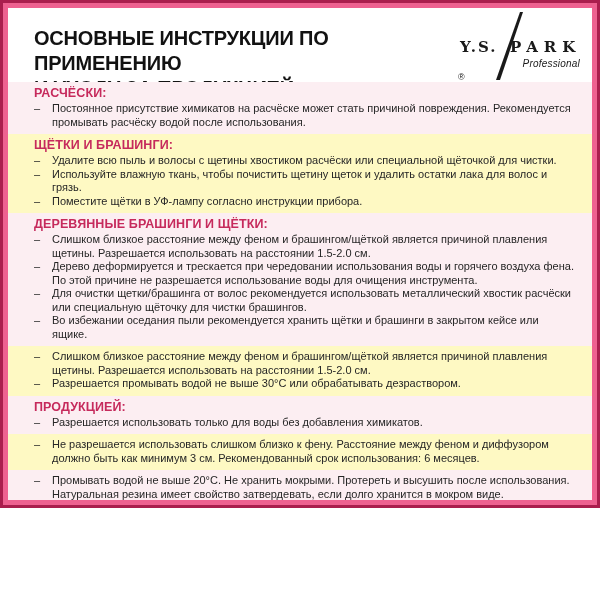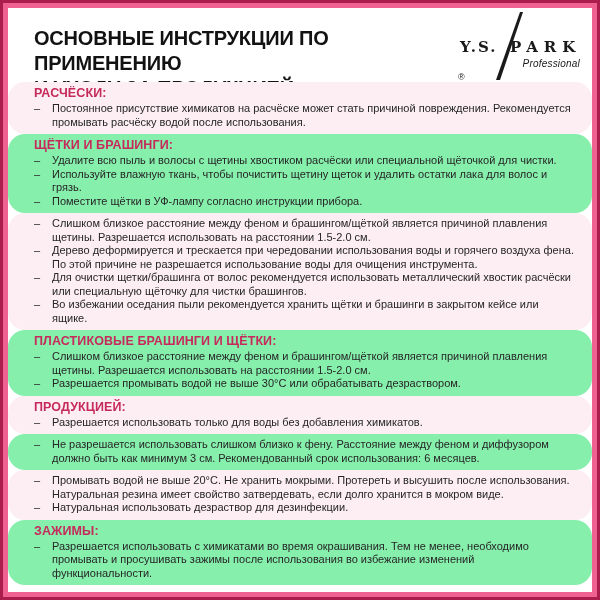--- a/index.html
+++ b/index.html
@@ -6,21 +6,21 @@
     --border-pink:#ee6190;
     --border-dark:#aa1e4d;
     --section-pink:#fceef2;
     --heading:#c62a5c;
     --text:#262626;
   }
   *{box-sizing:border-box;margin:0;padding:0;}
   html,body{width:600px;height:600px;}
   body{font-family:"Liberation Sans",sans-serif;}
   .page{
-    width:600px;height:600px;
+    width:600px;height:508px;
     background:var(--border-pink);
     border:3px solid var(--border-dark);
     padding:5px;
   }
   .card{
     width:100%;height:100%;
     background:#ffffff;
     overflow:hidden;
     display:flex;flex-direction:column;
   }
@@ -48,23 +48,23 @@
     font-family:"DejaVu Serif",serif;font-weight:bold;font-size:15px;letter-spacing:6px;white-space:nowrap;
   }
   .logo-slash{position:absolute;left:28px;top:-4px;width:44px;height:68px;}
   .logo-prof{
     position:absolute;right:-4px;top:42px;
     font-style:italic;font-weight:normal;font-size:10px;letter-spacing:0.2px;
   }
   .logo-reg{position:absolute;left:0;bottom:-4px;font-size:9px;}
   
   .secs{flex:1;display:flex;flex-direction:column;}
-  .sec{padding:4px 16px 5px 26px;border-radius:17px;}
+  .sec{padding:4px 16px 5px 26px;}
   .sec-pink{background:var(--section-pink);}
-  .sec-white{background:#86efac;}
+  .sec-white{background:#fef9c3;}
   .sec-heading{
     font-size:12.5px;line-height:14px;font-weight:bold;
     color:var(--heading);margin-bottom:2px;letter-spacing:0.1px;
   }
   .sec-list{list-style:none;}
   .bullet{
     display:flex;
     font-size:11px;line-height:13.5px;color:var(--text);
   }
   .dash{flex:none;width:18px;}
@@ -115,20 +115,21 @@
               <span class="btxt">Используйте влажную ткань, чтобы почистить щетину щеток и удалить остатки лака для волос и грязь.</span>
             </li>
             <li class="bullet">
               <span class="dash">–</span>
               <span class="btxt">Поместите щётки в УФ-лампу согласно инструкции прибора.</span>
             </li>
           </ul>
   </section>
 
   <section class="sec sec-pink">
+    <h2 class="sec-heading">ДЕРЕВЯННЫЕ БРАШИНГИ И ЩЁТКИ:</h2>
     <ul class="sec-list">
             <li class="bullet">
               <span class="dash">–</span>
               <span class="btxt">Слишком близкое расстояние между феном и брашингом/щёткой является причиной плавления щетины. Разрешается использовать на расстоянии 1.5-2.0 см.</span>
             </li>
             <li class="bullet">
               <span class="dash">–</span>
               <span class="btxt">Дерево деформируется и трескается при чередовании использования воды и горячего воздуха фена. По этой причине не разрешается использование воды для очищения инструмента.</span>
             </li>
             <li class="bullet">
@@ -136,21 +137,20 @@
               <span class="btxt">Для очистки щетки/брашинга от волос рекомендуется использовать металлический хвостик расчёски или специальную щёточку для чистки брашингов.</span>
             </li>
             <li class="bullet">
               <span class="dash">–</span>
               <span class="btxt">Во избежании оседания пыли рекомендуется хранить щётки и брашинги в закрытом кейсе или ящике.</span>
             </li>
           </ul>
   </section>
 
   <section class="sec sec-white">
-    <h2 class="sec-heading">ПЛАСТИКОВЫЕ БРАШИНГИ И ЩЁТКИ:</h2>
     <ul class="sec-list">
             <li class="bullet">
               <span class="dash">–</span>
               <span class="btxt">Слишком близкое расстояние между феном и брашингом/щёткой является причиной плавления щетины. Разрешается использовать на расстоянии 1.5-2.0 см.</span>
             </li>
             <li class="bullet">
               <span class="dash">–</span>
               <span class="btxt">Разрешается промывать водой не выше 30°C или обрабатывать дезраствором.</span>
             </li>
           </ul>

